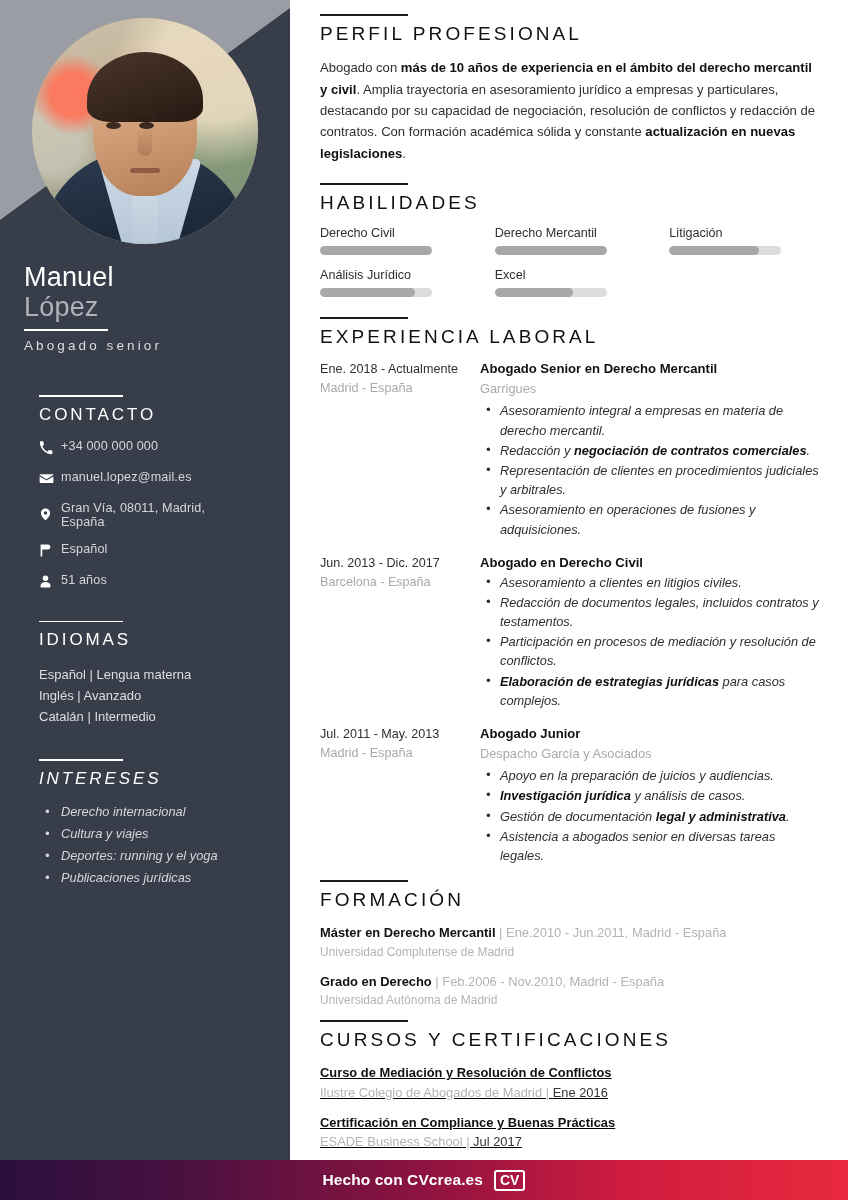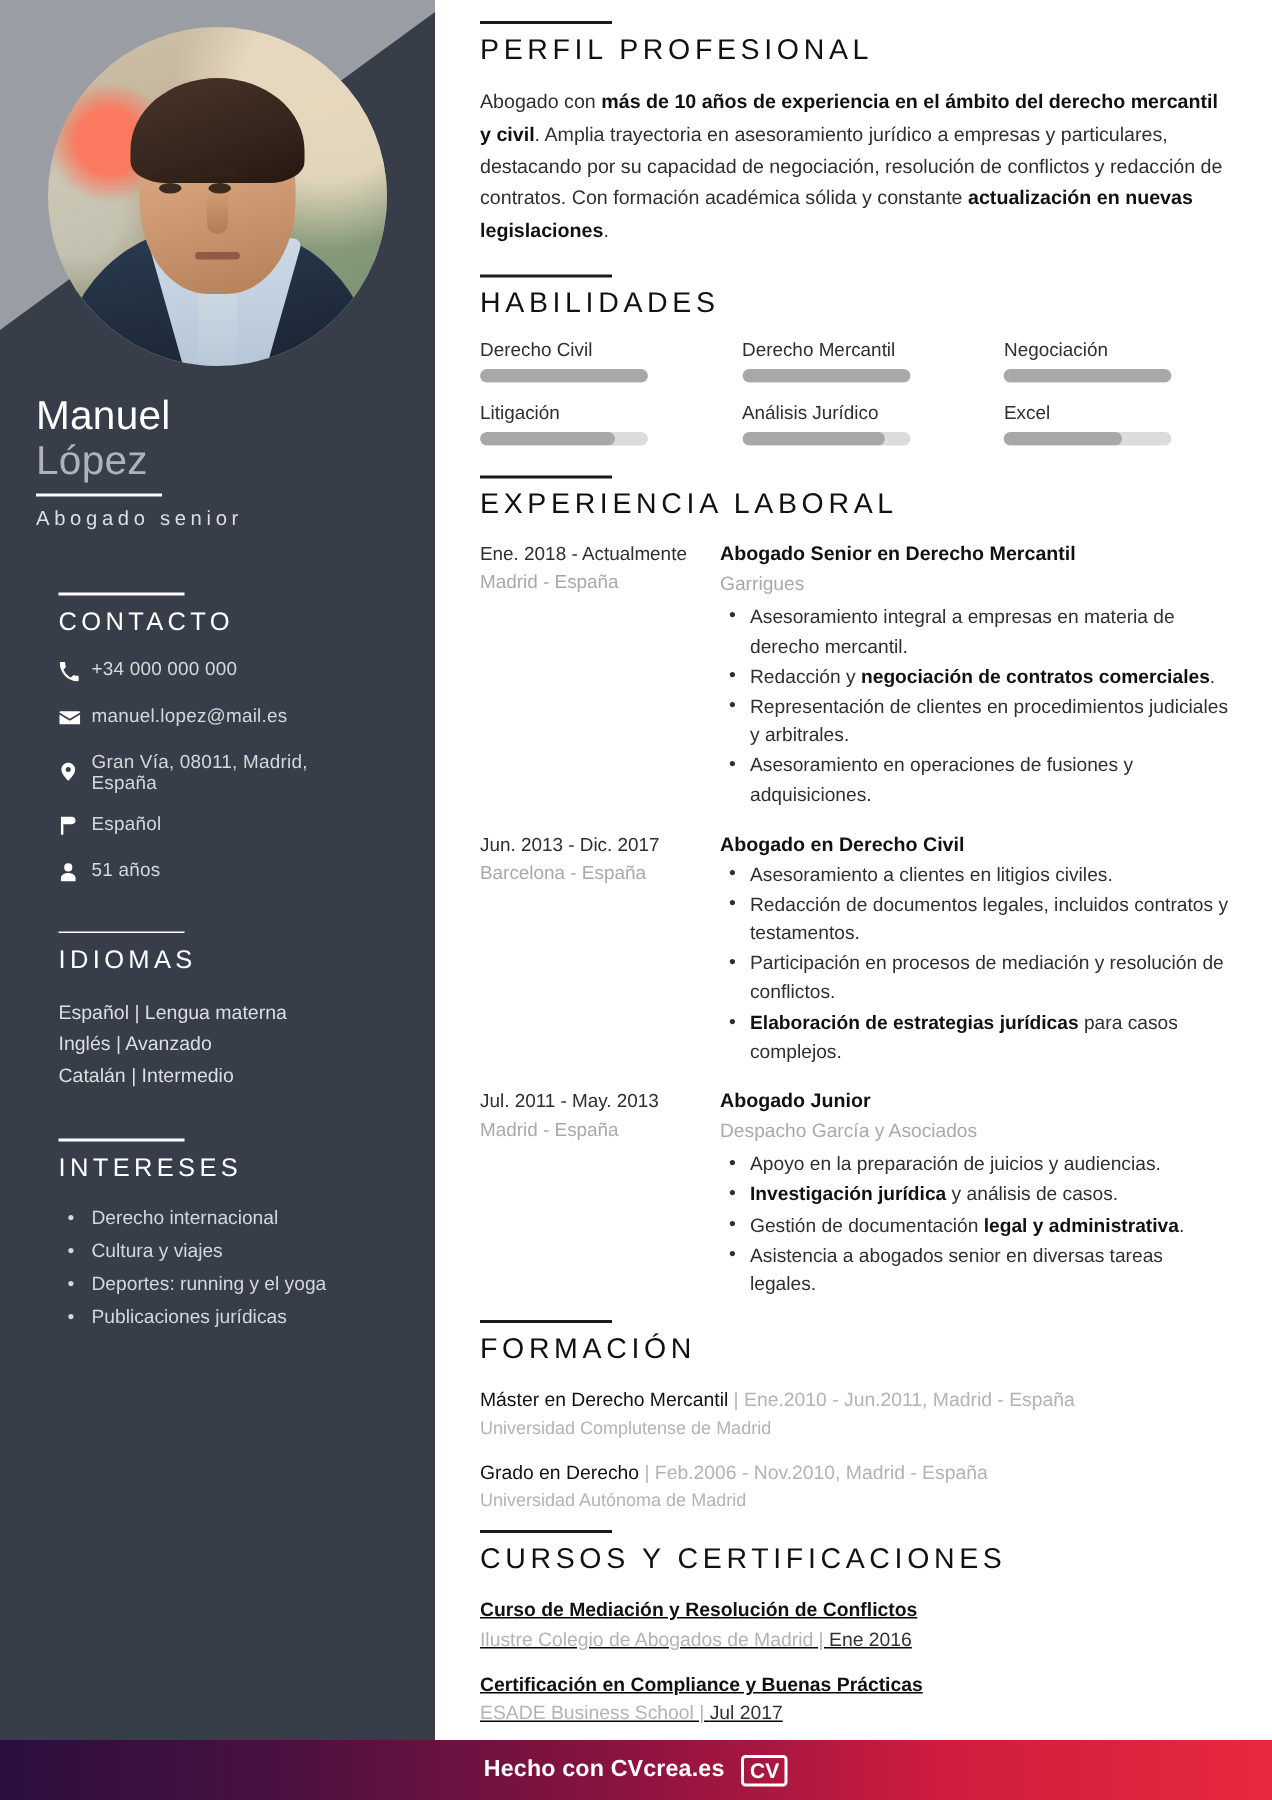--- a/index.html
+++ b/index.html
@@ -232,34 +232,34 @@
   .skill-fill { height: 100%; background: #a8a8a8; border-radius: 5px; }
 
   
   .exp-item { display: flex; margin-bottom: 14px; }
   .exp-left { width: 160px; flex: 0 0 160px; padding-right: 8px; }
   .exp-dates { font-size: 12.6px; color: #2f2f2f; line-height: 1.5; }
   .exp-place { font-size: 12.6px; color: #a9a9a9; line-height: 1.5; }
   .exp-right { flex: 1; }
   .exp-role { font-size: 13.1px; color: #111111; font-weight: 700; line-height: 1.45; }
   .exp-company { font-size: 12.8px; color: #a9a9a9; line-height: 1.5; margin-bottom: 3px; }
-  .exp-bullets { list-style: none; }
+  .exp-bullets { list-style: none; font-style: italic; }
   .exp-bullets li {
     position: relative; padding-left: 20px;
     font-size: 12.8px; color: #2f2f2f; line-height: 1.5; margin-bottom: 1px;
   }
   .exp-bullets li::before {
     content: "•"; position: absolute; left: 6px; top: -1px; font-size: 13px; color: #2f2f2f;
   }
   .exp-bullets b { font-weight: 700; color: #111111; }
 
   
   .edu-item { margin-bottom: 11px; }
   .edu-line1 { font-size: 12.9px; line-height: 1.5; }
-  .edu-line1 b { font-weight: 400; color: #111111; }
+  .edu-line1 b { font-weight: 700; color: #111111; }
   .edu-meta { color: #b3b3b3; }
   .edu-line2 { font-size: 12px; color: #b3b3b3; line-height: 1.5; }
 
   .cert-item { margin-bottom: 11px; text-decoration: underline; }
   .cert-title { font-size: 12.9px; font-weight: 700; color: #111111; line-height: 1.5; }
   .cert-sub { font-size: 12.9px; color: #b3b3b3; line-height: 1.5; }
   .cert-sub .cert-date { color: #333333; }
 
   
   .footer {
@@ -366,21 +366,21 @@
     </div>
 
     <div class="sb-section" style="margin-top:30px;">
       <div class="sb-rule"></div>
       <div class="sb-heading">IDIOMAS</div>
       <div class="lang-line">Español | Lengua materna</div>
       <div class="lang-line">Inglés | Avanzado</div>
       <div class="lang-line">Catalán | Intermedio</div>
     </div>
 
-    <div class="sb-section" style="margin-top:32px;">
+    <div class="sb-section" style="margin-top:32px;font-style:italic;">
       <div class="sb-rule"></div>
       <div class="sb-heading">INTERESES</div>
       <ul class="sb-list">
         <li>Derecho internacional</li>
         <li>Cultura y viajes</li>
         <li>Deportes: running y el yoga</li>
         <li>Publicaciones jurídicas</li>
       </ul>
     </div>
 
@@ -404,26 +404,20 @@
               <div class="skill-fill" style="width: 100%;"></div>
             </div>
         </div>
         <div>
           <div class="skill-label">Derecho Mercantil</div>
           <div class="skill-track">
               <div class="skill-fill" style="width: 100%;"></div>
             </div>
         </div>
         <div>
-          <div class="skill-label">Negociación</div>
-          <div class="skill-track">
-              <div class="skill-fill" style="width: 100%;"></div>
-            </div>
-        </div>
-        <div>
           <div class="skill-label">Litigación</div>
           <div class="skill-track">
               <div class="skill-fill" style="width: 80%;"></div>
             </div>
         </div>
         <div>
           <div class="skill-label">Análisis Jurídico</div>
           <div class="skill-track">
               <div class="skill-fill" style="width: 85%;"></div>
             </div>

